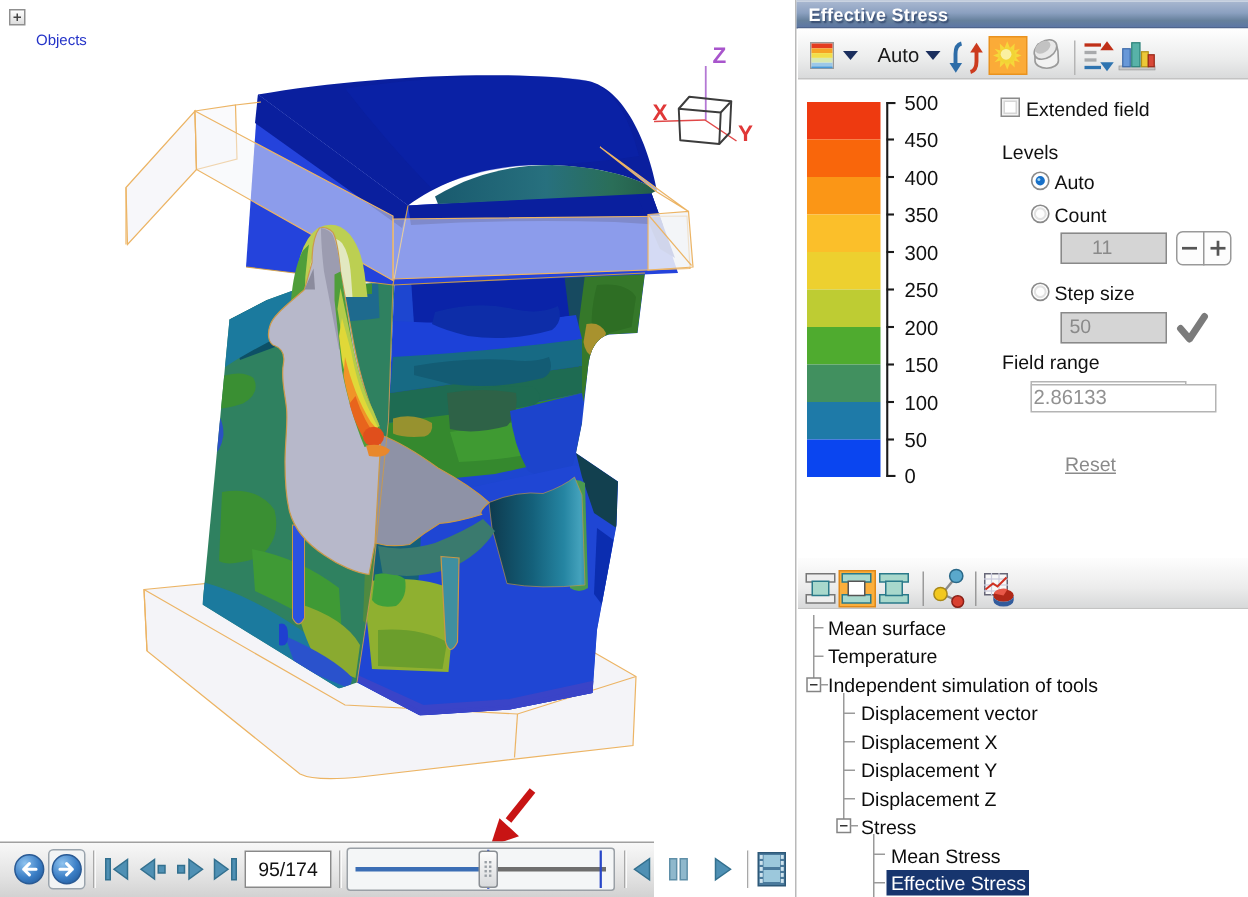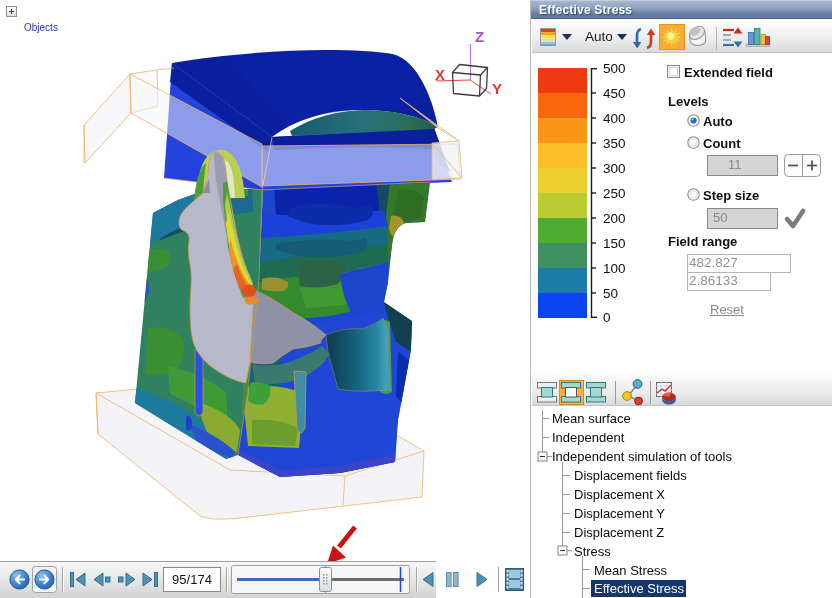--- a/index.html
+++ b/index.html
@@ -13,21 +13,21 @@
 
 #bbar { position:absolute; left:0; top:561px; width:436px; height:37px; background:linear-gradient(#f8f8f8,#e3e3e3 60%,#d2d2d2); border-top:1px solid #a0a0a0; }
 #framebox { position:absolute; left:163px; top:5px; width:58px; height:25px; background:#fff; border:1px solid #898989; font-size:13px; color:#111; text-align:center; line-height:23px; }
 
 #panel { position:absolute; left:530px; top:0; width:302px; height:598px; background:#fff; border-left:1px solid #b9b9b9; }
 .phead { position:relative; width:100%; height:19px; background:linear-gradient(#a8b7d0,#8ba0c0 45%,#66809c 75%,#5d77a4); border-top:1px solid #c2ccdc; border-bottom:1px solid #4e648c; }
 .phead span { position:absolute; left:8px; top:2px; font-size:12px; font-weight:bold; color:#fff; text-shadow:1px 1px 1px rgba(40,60,100,.8); letter-spacing:0.2px; }
 #tb1 { position:absolute; left:1px; top:19px; width:300px; height:34px; background:linear-gradient(#ffffff,#eceded 60%,#d9dadb); border-bottom:1px solid #c3c3c3; }
 #tb2h { position:absolute; left:1px; top:352px; width:300px; }
 #tb2 { position:absolute; left:1px; top:372px; width:300px; height:34px; background:linear-gradient(#fdfdfd,#ececec 60%,#d8d9da); border-bottom:1px solid #c3c3c3; }
-.lbl { position:absolute; font-size:13px; color:#101010;font-weight:bold; }
+.lbl { position:absolute; font-size:13px; color:#101010; }
 .ginput { position:absolute; background:#d5d5d5; border:1px solid #898989; font-size:13px; color:#8a8a8a; padding-left:5px; line-height:18px; }
 .winput { position:absolute; background:#fff; border:1px solid #b4b4b4; font-size:13.5px; color:#919191; padding-left:1px; line-height:16px; }
 #reset { position:absolute; left:710px; top:302px; font-size:13px; color:#8a8a8a; text-decoration:underline; }
 
 .trow { position:absolute; font-size:13px; color:#0c0c0c; white-space:nowrap; }
 #selrow { position:absolute; left:591px; top:580px; height:17px; background:#17356e; color:#fff; font-size:13px; padding:0 2px 0 3px; line-height:17px; }
 </style>
 </head>
 <body>
 <div id="vp">
@@ -477,25 +477,25 @@
 
 <div class="lbl" style="left:684px;top:65px;">Extended field</div>
 <div class="lbl" style="left:668px;top:94px;">Levels</div>
 <div class="lbl" style="left:703px;top:114px;">Auto</div>
 <div class="lbl" style="left:703px;top:136px;">Count</div>
 <div class="ginput" style="left:707px;top:155px;width:71px;height:21px;padding-left:20px;">11</div>
 <div class="lbl" style="left:703px;top:188px;">Step size</div>
 <div class="ginput" style="left:707px;top:208px;width:71px;height:21px;">50</div>
 <div class="lbl" style="left:668px;top:234px;">Field range</div>
 <div class="winput" style="left:687px;top:254px;width:104px;height:19px;">482.827</div>
-<div class="winput" style="left:687px;top:272px;width:84px;height:19px;">2.86133</div>
+<div class="winput" style="left:687px;top:256px;width:124px;height:19px;">2.86133</div>
 <div id="reset">Reset</div>
 
 <div class="trow" style="left:552px;top:411px;">Mean surface</div>
-<div class="trow" style="left:552px;top:430px;">Independent</div>
+<div class="trow" style="left:552px;top:430px;">Temperature</div>
 <div class="trow" style="left:552px;top:449px;">Independent simulation of tools</div>
-<div class="trow" style="left:574px;top:468px;">Displacement fields</div>
+<div class="trow" style="left:574px;top:468px;">Displacement vector</div>
 <div class="trow" style="left:574px;top:487px;">Displacement X</div>
 <div class="trow" style="left:574px;top:506px;">Displacement Y</div>
 <div class="trow" style="left:574px;top:525px;">Displacement Z</div>
 <div class="trow" style="left:574px;top:544px;">Stress</div>
 <div class="trow" style="left:594px;top:563px;">Mean Stress</div>
 <div id="selrow">Effective Stress</div>
 
 </body></html>

